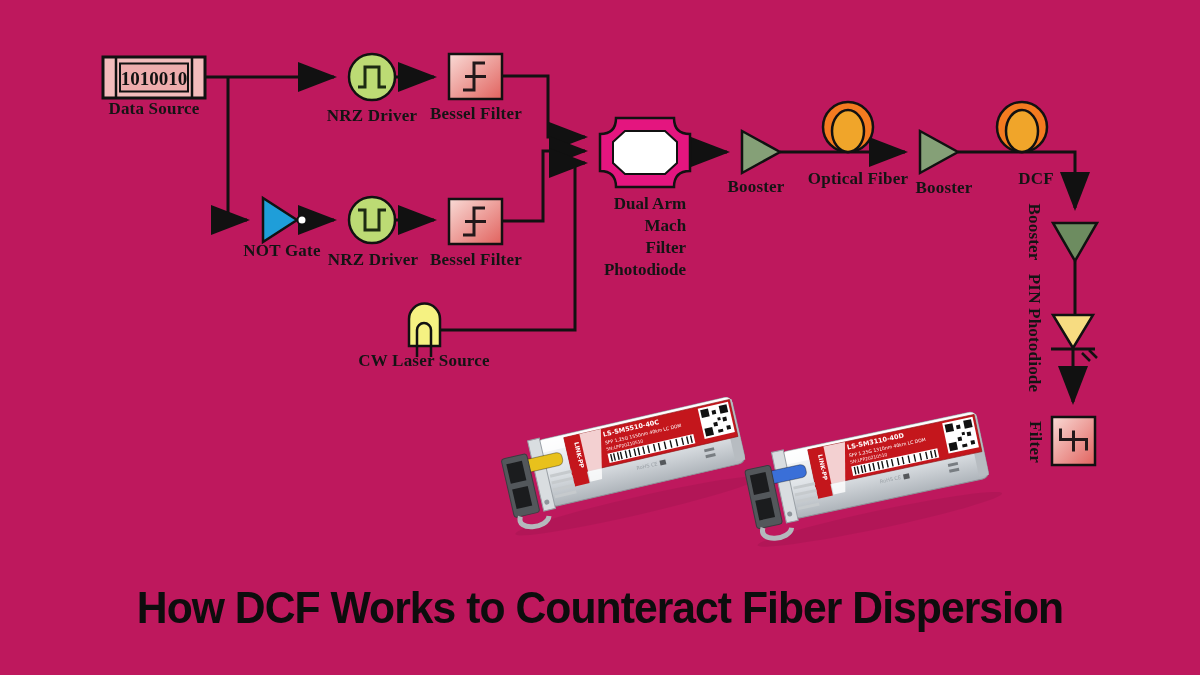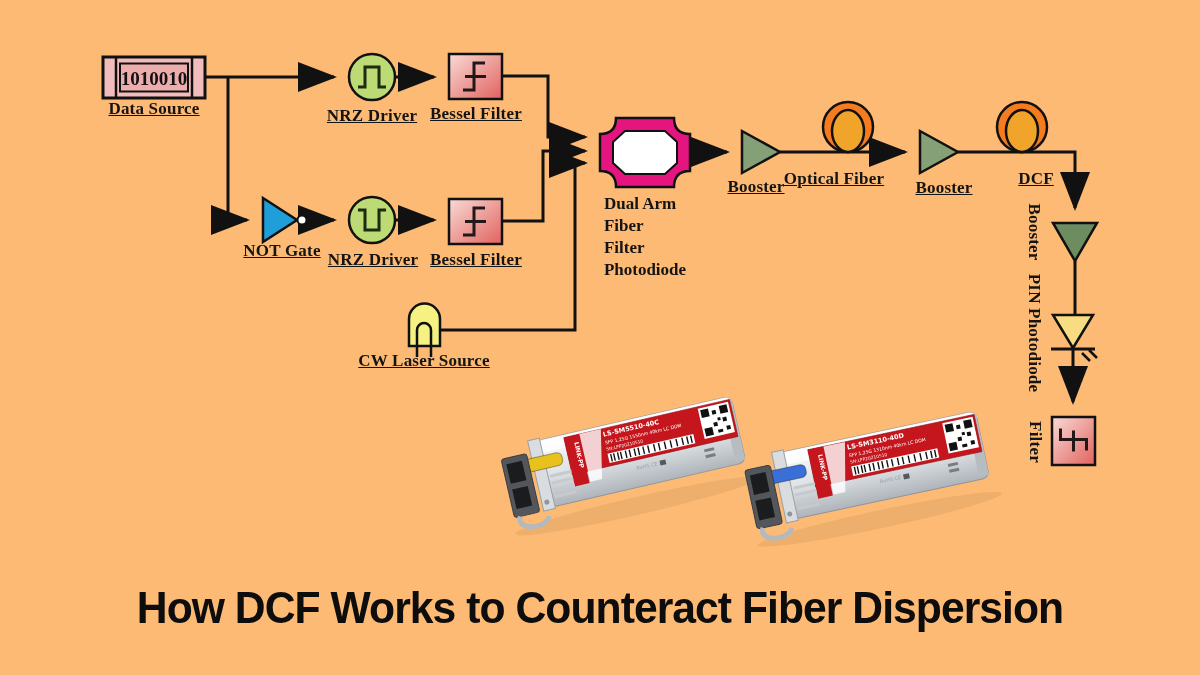--- a/index.html
+++ b/index.html
@@ -1,24 +1,24 @@
 <!DOCTYPE html>
 <html><head>
 <meta charset="utf-8">
 <style>
   html,body{margin:0;padding:0;background:#ffffff;}
-  #stage{position:relative;width:1200px;height:675px;background:#fdba74;overflow:hidden;
+  #stage{position:relative;width:1200px;height:675px;background:#be185d;overflow:hidden;
          font-family:"Liberation Serif",serif;}
   #wires-layer{position:absolute;left:0;top:0;}
   .lbl{position:absolute;font:bold 17px "Liberation Serif",serif;color:#141414;
-       text-align:center;transform:translate(-50%,0);white-space:nowrap;letter-spacing:.2px;text-decoration:underline;}
+       text-align:center;transform:translate(-50%,0);white-space:nowrap;letter-spacing:.2px;}
   .lblv{position:absolute;font:bold 17px "Liberation Serif",serif;color:#141414;
         transform:translate(-50%,-50%) rotate(90deg);white-space:nowrap;letter-spacing:.2px;}
   .mzm-lines{position:absolute;font:bold 17px "Liberation Serif",serif;color:#141414;
-             text-align:left;transform:translate(-50%,0);line-height:22px;white-space:nowrap;}
+             text-align:right;transform:translate(-50%,0);line-height:22px;white-space:nowrap;}
   .title{position:absolute;left:50%;top:583px;transform:translateX(-50%) scaleX(.97);
          font:bold 44px "Liberation Sans",sans-serif;color:#0d0d0d;letter-spacing:-1px;
          white-space:nowrap;}
 </style>
 </head>
 <body>
 
 <div id="stage">
 
   <svg id="wires-layer" width="1200" height="675" viewBox="0 0 1200 675">
@@ -201,27 +201,27 @@
   <div class="lbl" style="left:154px;top:99px">Data Source</div>
   <div class="lbl" style="left:372px;top:106px">NRZ Driver</div>
   <div class="lbl" style="left:476px;top:104px">Bessel Filter</div>
   <div class="lbl" style="left:282px;top:241px">NOT Gate</div>
   <div class="lbl" style="left:373px;top:250px">NRZ Driver</div>
   <div class="lbl" style="left:476px;top:250px">Bessel Filter</div>
   <div class="lbl" style="left:424px;top:351px">CW Laser Source</div>
 
   <div class="mzm-lines" style="left:645px;top:193px">
     <div>Dual Arm</div>
-    <div>Fiber</div>
+    <div>Mach</div>
     <div>Filter</div>
     <div>Photodiode</div>
   </div>
 
   <div class="lbl" style="left:756px;top:177px">Booster</div>
-  <div class="lbl" style="left:834px;top:169px">Optical Fiber</div>
+  <div class="lbl" style="left:858px;top:169px">Optical Fiber</div>
   <div class="lbl" style="left:944px;top:178px">Booster</div>
   <div class="lbl" style="left:1036px;top:169px">DCF</div>
 
   <div class="lblv" style="left:1034px;top:232px">Booster</div>
   <div class="lblv" style="left:1034px;top:333px">PIN Photodiode</div>
   <div class="lblv" style="left:1035px;top:442px">Filter</div>
 
   <div class="title">How DCF Works to Counteract Fiber Dispersion</div>
 </div>
 

